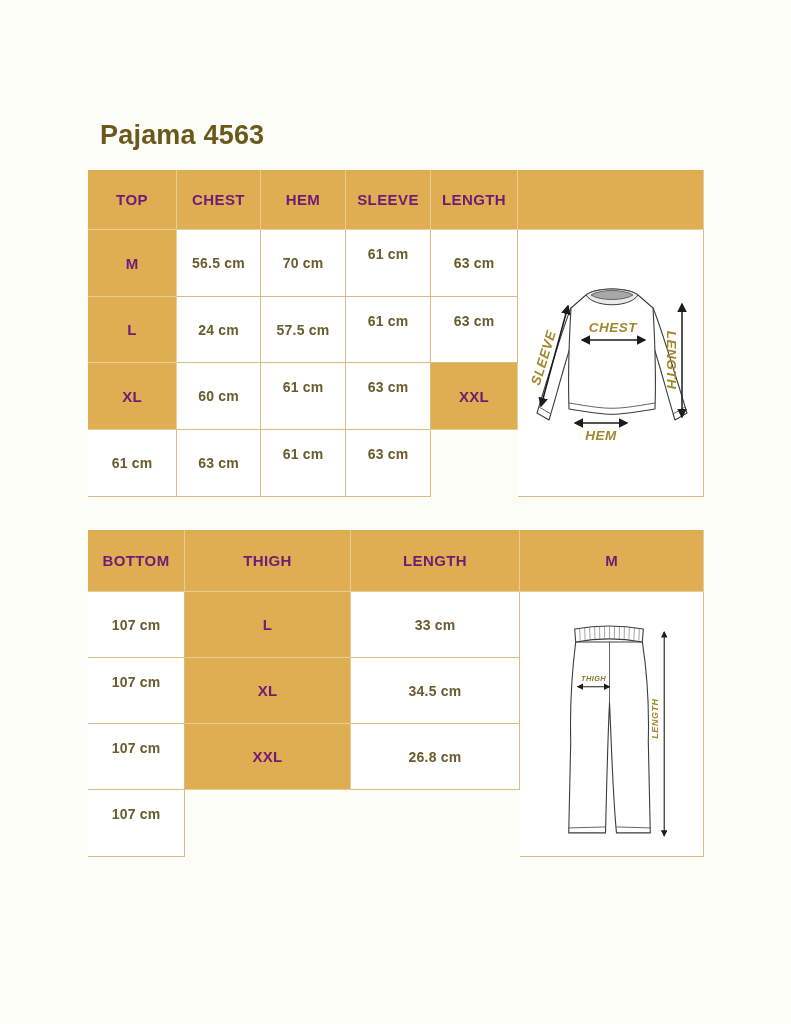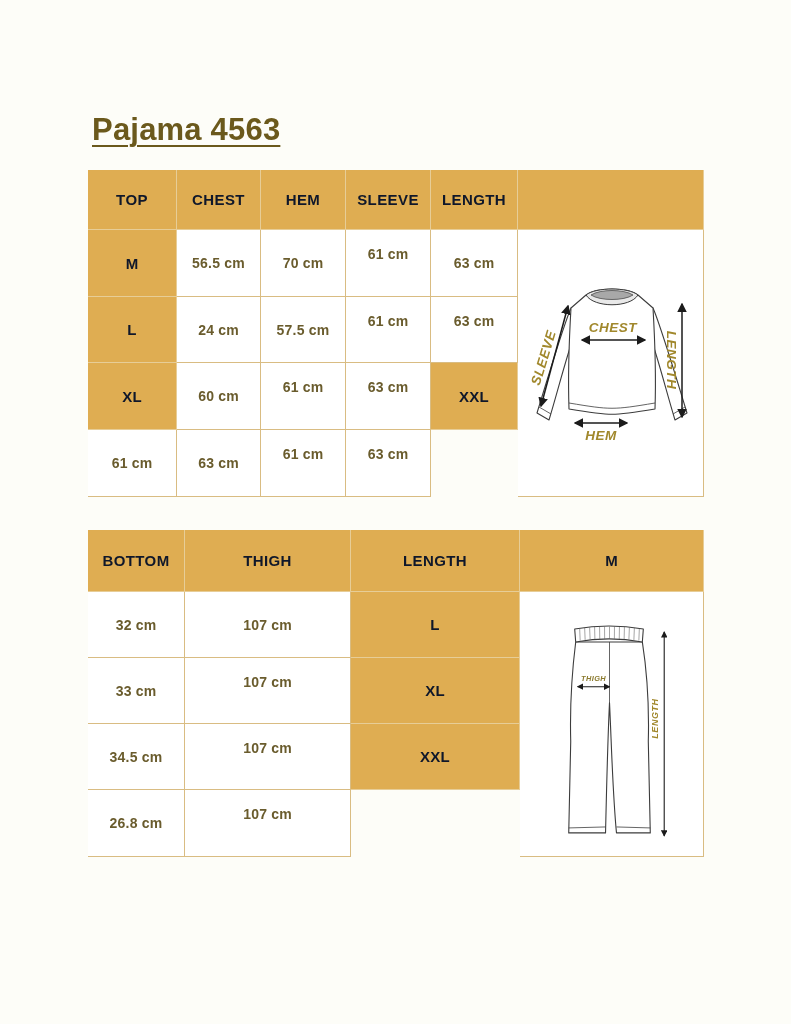--- a/index.html
+++ b/index.html
@@ -6,23 +6,23 @@
   body {
     width:791px; height:1024px;
     background:#fdfdf8;
     font-family:"Liberation Sans", sans-serif;
     position:relative;
     overflow:hidden;
   }
   .page { position:absolute; inset:0; }
 
   .title {
-    position:absolute; left:92px; top:112px; margin:0;
-    font-size:31px; font-weight:bold; color:#6b591c;
-    text-decoration:underline; text-decoration-thickness:2px; text-underline-offset:5px;
+    position:absolute; left:92px; top:112px; margin:8px;
+    font-size:27px; font-weight:bold; color:#6b591c;
+    text-decoration-thickness:2px; text-underline-offset:5px;
     letter-spacing:0.2px;
   }
 
   .grid { position:absolute; display:grid; }
   .top-grid {
     left:88px; top:170px;
     grid-template-columns:89px 84px 85px 85px 87px 186px;
     grid-template-rows:60px 67px 66px 67px 67px;
   }
   .bottom-grid {
@@ -34,21 +34,21 @@
   .cell {
     box-sizing:border-box;
     display:flex; align-items:center; justify-content:center;
     background:#ffffff;
     border-right:1px solid #d9bc82;
     border-bottom:1px solid #d9bc82;
     font-weight:bold; font-size:14px; color:#6a5c2d;
     letter-spacing:0.2px;
   }
   .gold {
-    background:#dfad52; color:#0f172a;
+    background:#dfad52; color:#701a75;
     border-right-color:#e7cd97; border-bottom-color:#e7cd97;
   }
   .hdr { font-size:15px; letter-spacing:0.4px; }
   .size { font-size:15px; }
   
   .raised { padding-bottom:18px; }
 
   .illu {
     grid-column:6; grid-row:2 / 6;
     padding:0;
@@ -172,21 +172,20 @@
         <line class="arrow-s" x1="145" y1="40" x2="145" y2="245" marker-start="url(#ah2)" marker-end="url(#ah2)"></line>
         <text class="lab-md" x="137" y="131" text-anchor="middle" transform="rotate(-90 136 128)">LENGTH</text>
       </svg>
     </div>
 
     <div class="cell gold hdr">BOTTOM</div>
     <div class="cell gold hdr">THIGH</div>
     <div class="cell gold hdr">LENGTH</div>
 
     <div class="cell gold size">M</div>
-    <div class="cell">32 cm</div>
     <div class="cell">107 cm</div>
 
     <div class="cell gold size">L</div>
     <div class="cell">33 cm</div>
     <div class="cell raised">107 cm</div>
 
     <div class="cell gold size">XL</div>
     <div class="cell">34.5 cm</div>
     <div class="cell raised">107 cm</div>
 

